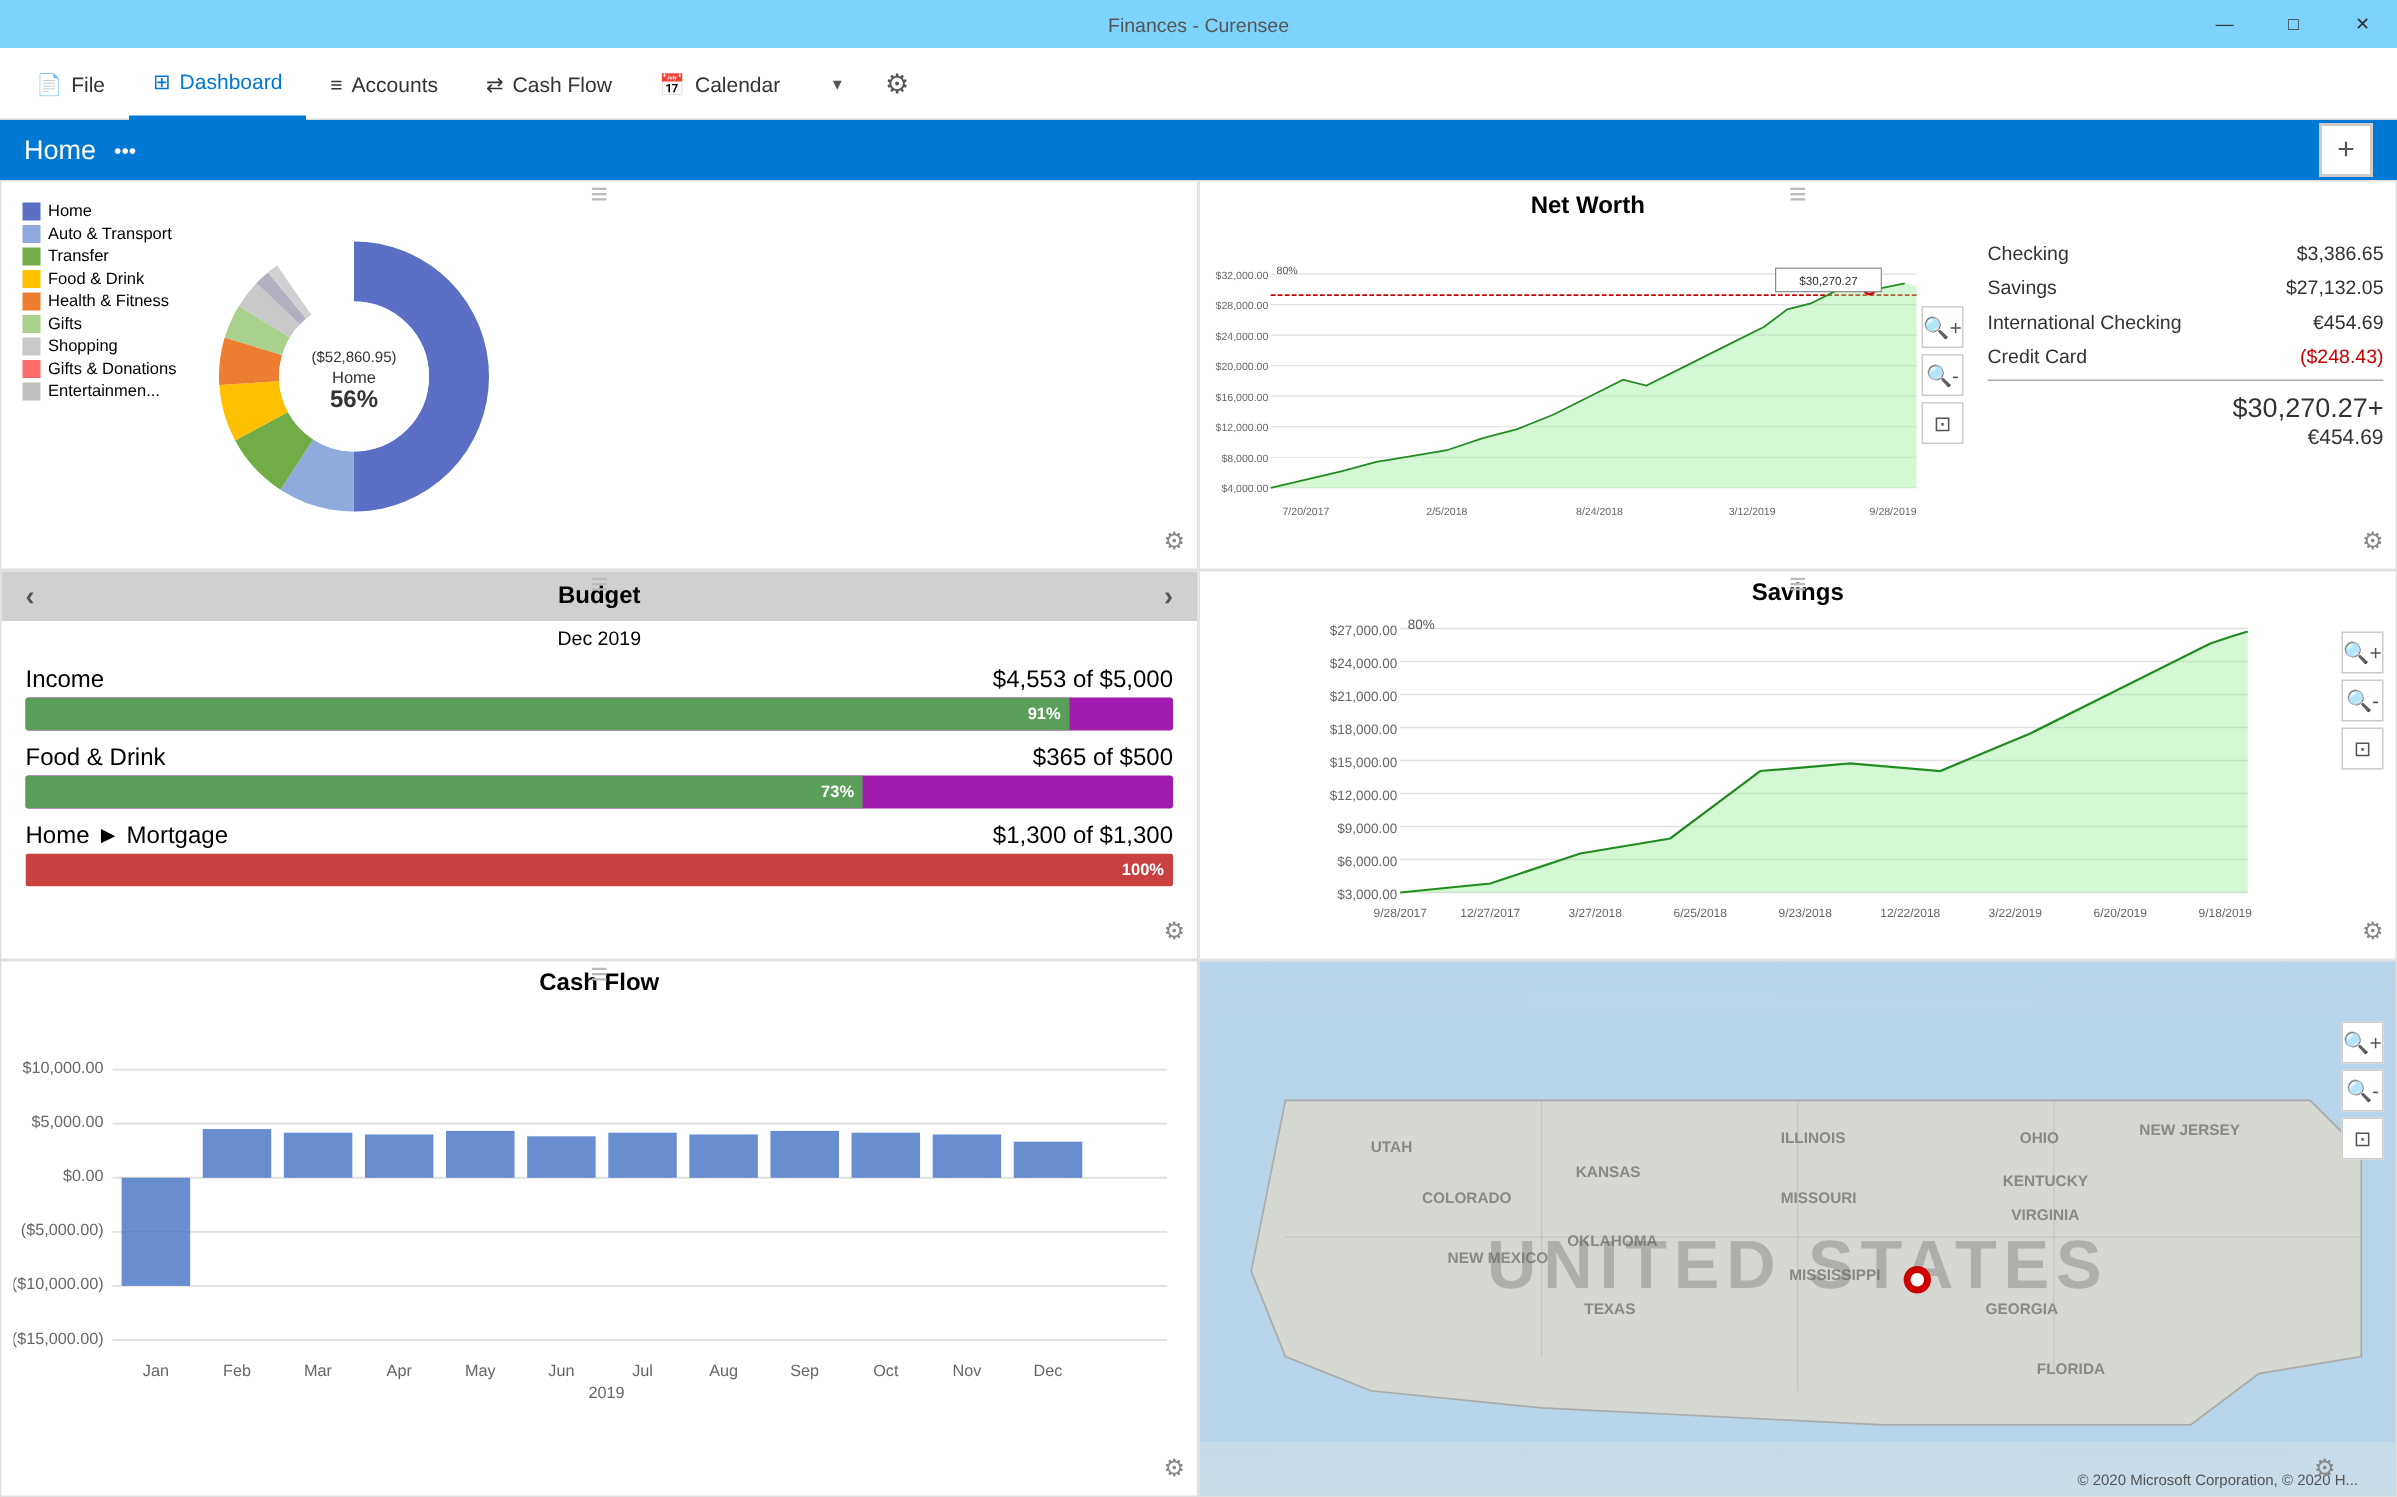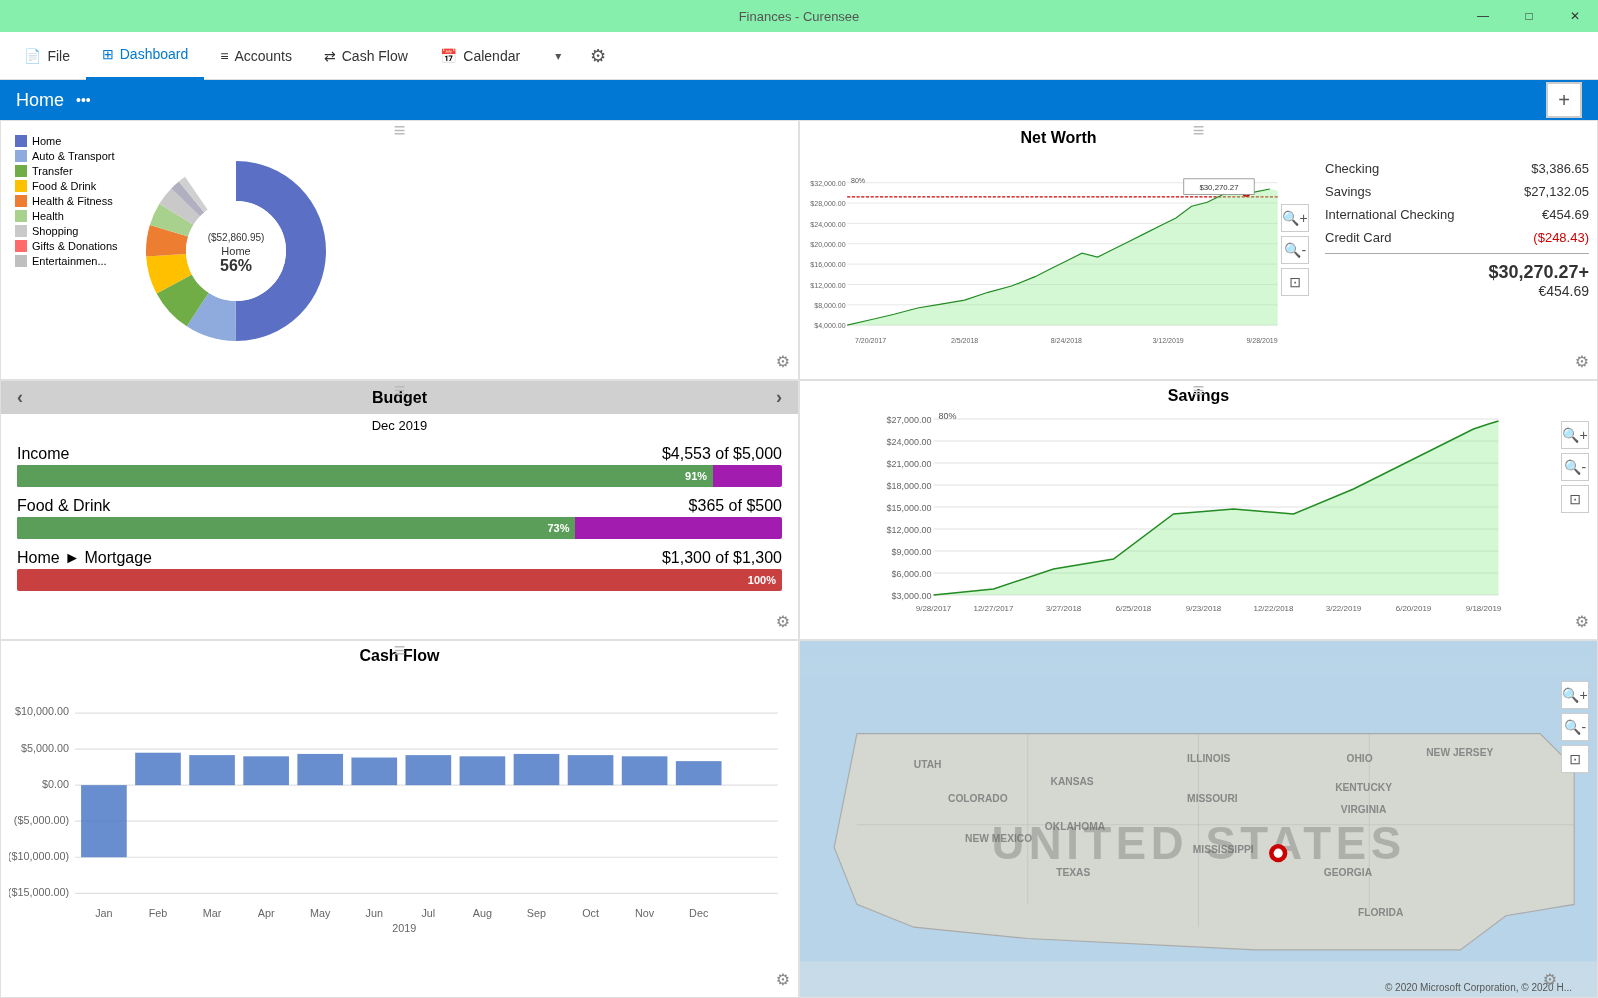--- a/index.html
+++ b/index.html
@@ -1,20 +1,20 @@
 <!DOCTYPE html>
 <html><head>
   <meta charset="utf-8">
   <style>
     * { box-sizing: border-box; margin: 0; padding: 0; }
     body { font-family: 'Segoe UI', Arial, sans-serif; background: #f0f0f0; width: 1598px; height: 998px; overflow: hidden; font-size: 13px; }
 
     
     .title-bar {
-      background: #86efac;
+      background: #7dd3fc;
       height: 32px;
       display: flex;
       align-items: center;
       justify-content: center;
       position: relative;
       color: #555;
       font-size: 13px;
     }
     .title-bar .window-controls {
       position: absolute;
@@ -244,21 +244,21 @@
     }
     .account-name { color: #333; }
     .account-value { color: #333; }
     .account-value.negative { color: #c00; }
     .account-divider {
       border-top: 1px solid #aaa;
       margin: 8px 0;
     }
     .account-total {
       font-size: 18px;
-      font-weight: bold;
+      font-weight: normal;
       text-align: right;
       color: #333;
     }
     .account-total-eur {
       font-size: 14px;
       text-align: right;
       color: #333;
     }
 
     
@@ -428,21 +428,21 @@
       <div class="legend-item">
         <div class="legend-color" style="background:#ffc000;"></div>
         <span>Food &amp; Drink</span>
       </div>
       <div class="legend-item">
         <div class="legend-color" style="background:#ed7d31;"></div>
         <span>Health &amp; Fitness</span>
       </div>
       <div class="legend-item">
         <div class="legend-color" style="background:#a9d18e;"></div>
-        <span>Health</span>
+        <span>Gifts</span>
       </div>
       <div class="legend-item">
         <div class="legend-color" style="background:#c9c9c9;"></div>
         <span>Shopping</span>
       </div>
       <div class="legend-item">
         <div class="legend-color" style="background:#ff6b6b;"></div>
         <span>Gifts &amp; Donations</span>
       </div>
       <div class="legend-item">

